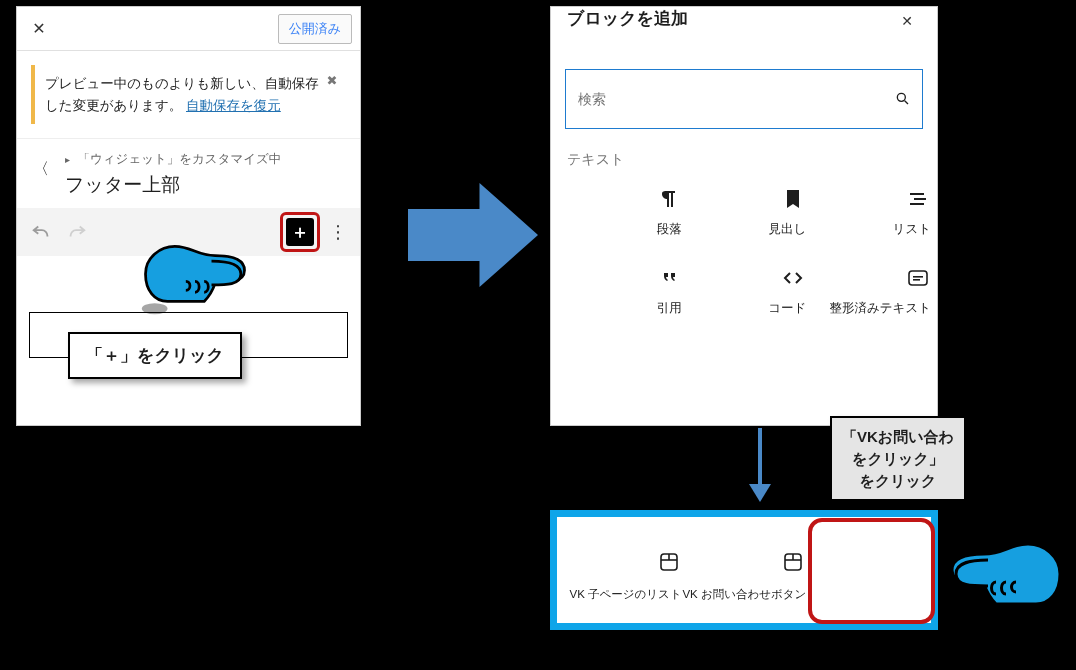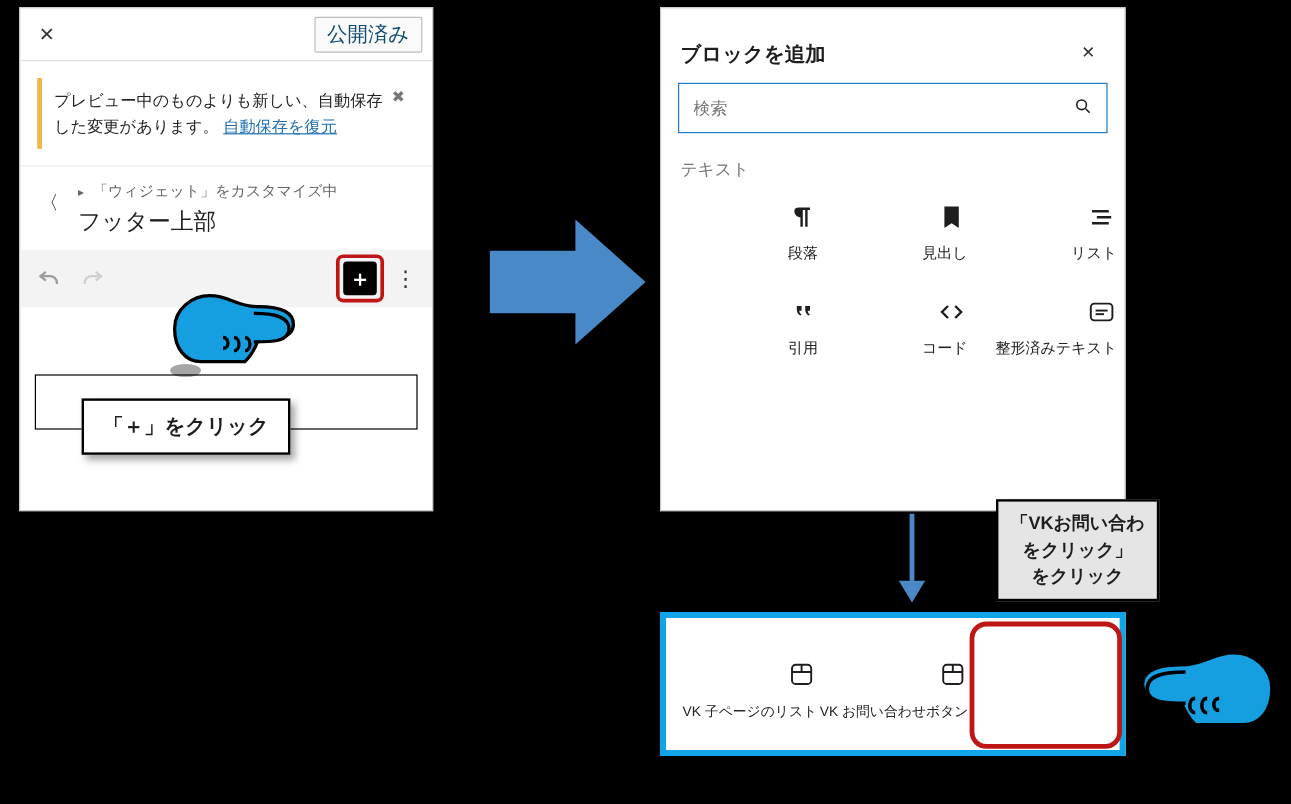--- a/index.html
+++ b/index.html
@@ -33,22 +33,22 @@
     width: 28px; height: 28px;
     display:flex;align-items:center;justify-content:center;
     font-size: 16px; color:#333; cursor:pointer;
   }
   .pl-publish-btn {
     margin-left: auto;
     height: 30px;
     padding: 0 10px;
     border: 1px solid #bbb;
     background: #fafafa;
-    color: #0c4a6e;
-    font-size: 17px;
+    color: #3b82f6;
+    font-size: 13px;
     cursor:pointer;
     border-radius: 2px;
   }
   .pl-notice {
     margin: 14px;
     padding: 8px 26px 8px 10px;
     background: #fff;
     border-left: 4px solid #f0b849;
     font-size: 13.5px;
     line-height: 1.6;
@@ -146,33 +146,33 @@
   .panel-right {
     position:absolute;
     left: 550px; top: 6px;
     width: 388px;
     height: 420px;
     background:#fff;
     border: 1px solid #ccc;
   }
   .pr-head {
     height: 50px;
-    display:flex; align-items:flex-end;
+    display:flex; align-items:flex-start;
     padding: 0 16px;
   }
   .pr-title { font-size: 17px; font-weight: 600; }
   .pr-close {
     margin-left:auto;
     width: 28px; height:28px;
     display:flex;align-items:center;justify-content:center;
     font-size:14px;cursor:pointer;color:#333;
   }
   .pr-search-wrap {
     margin: 12px 14px 4px 14px;
-    height: 42px;
+    height: 60px;
     border: 1.5px solid #1e7bcf;
     display:flex; align-items:center;
     padding: 0 12px;
   }
   .pr-search {
     flex:1; border:none; outline:none; font-size:14px;
   }
   .pr-search-icon { font-size:15px; color:#1e1e1e; padding-left:6px; }
   .pr-section-label {
     padding: 18px 16px 8px 16px;
@@ -191,21 +191,21 @@
   .block-ico { width: 26px; height: 24px; display:flex;align-items:center;justify-content:center; }
   .block-ico svg { width: 24px; height: 24px; }
 
   
   .panel-bottom {
     position:absolute;
     left: 550px; top: 510px;
     width: 388px;
     height: 120px;
     background:#fff;
-    border: 5px solid #0ea5e9;
+    border: 7px solid #0ea5e9;
     display:grid; grid-template-columns: repeat(3, 1fr);
     align-items:center;
     padding-top:10px;
   }
   .panel-bottom .block-item { font-size: 11.5px; line-height:1.4; }
   .panel-bottom .block-item .block-ico { height: 28px; }
   .red-box {
     position:absolute;
     left: 808px; top: 518px;
     width: 127px; height: 106px;

